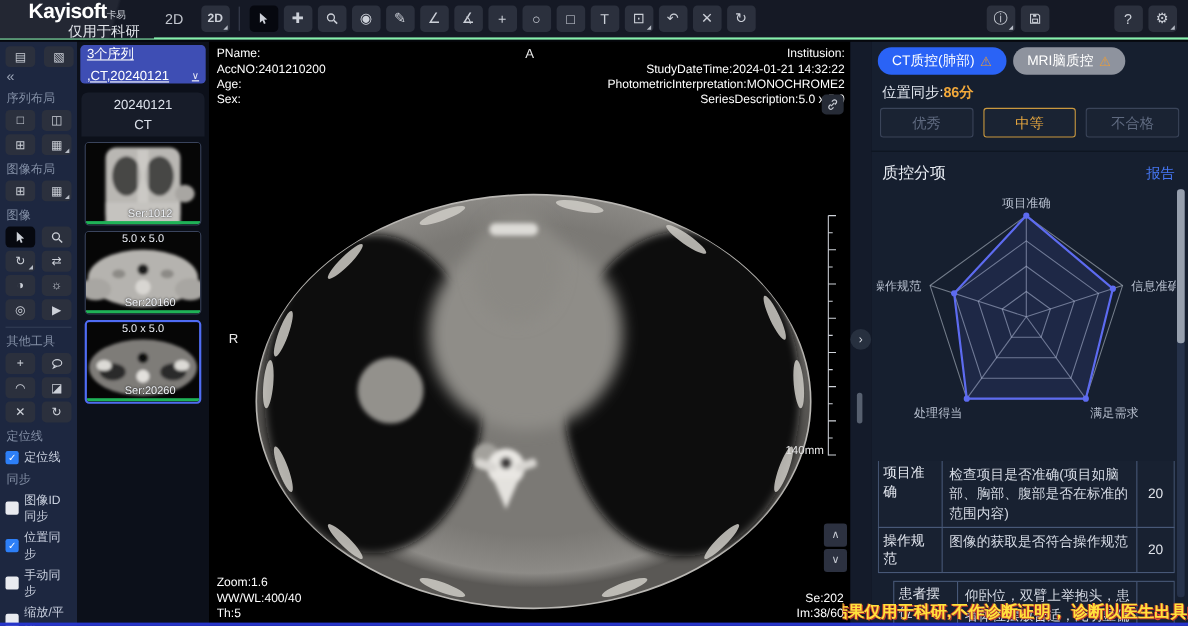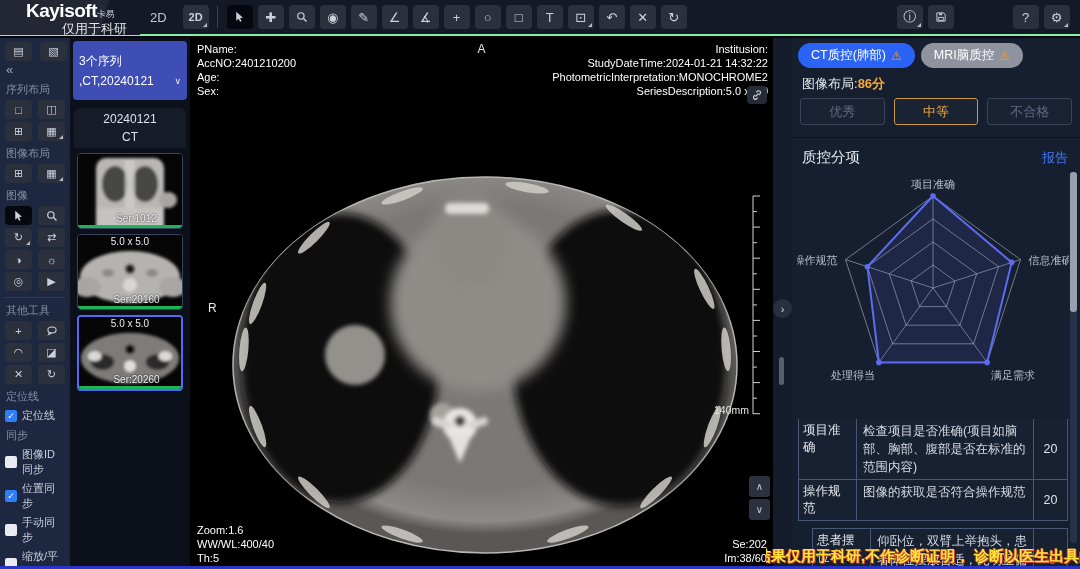--- a/index.html
+++ b/index.html
@@ -32,21 +32,21 @@
   .sb-title{color:#8490a6;font-size:11px;margin:5px 1px 3px;}
   .sb-grid{display:grid;grid-template-columns:27px 27px;gap:3px 6px;}
   .sb-btn{width:27px;height:19px;margin:0;font-size:11px;}
   .sb-hr{border:none;border-top:1px solid #323d55;margin:6px 0 0;}
   .tg-item{display:flex;align-items:center;gap:5px;margin:4px 0;color:#c9d0de;font-size:11px;cursor:pointer;}
   .cb{width:12px;height:12px;border-radius:2px;background:#e9ebf0;flex:0 0 auto;
       font-size:9px;line-height:12px;text-align:center;color:#fff;}
   .cb.checked{background:#2d7ff7;}
   
   .series-panel{position:absolute;top:38px;left:70px;width:120px;bottom:0;background:#0c101a;}
-  .sp-head{margin:3px;background:#3e4eb4;border-radius:4px;padding:12px 6px;color:#fff;cursor:pointer;}
+  .sp-head{margin:3px;background:#3e4eb4;border-radius:4px;padding:0 6px;color:#fff;cursor:pointer;text-decoration:underline;}
   .sp-count{font-size:12px;margin-bottom:4px;}
   .sp-select{display:flex;justify-content:space-between;align-items:center;font-size:12px;}
   .sp-caret{font-size:9px;color:#e8eaf5;}
   .sp-group-head{margin:8px 4px 0;text-align:center;color:#dde2ec;font-size:12px;line-height:1.5;
                  background:#171c29;border-radius:6px 6px 0 0;padding:2px 0;}
   .thumb{position:relative;width:106px;height:76px;margin:5px auto;border:1px solid #3a445c;border-radius:4px;
          overflow:hidden;background:#000;cursor:pointer;}
   .thumb.selected{border:2px solid #4f6cf3;}
   .thumb svg{position:absolute;inset:0;}
   .thumb-top{position:absolute;top:1px;width:100%;text-align:center;font-size:10px;color:#e8ebf2;}
@@ -448,21 +448,21 @@
       <div class="pill active">
         <span>CT质控(肺部)</span>
         <span class="warn">⚠</span>
       </div>
       <div class="pill">
         <span>MRI脑质控</span>
         <span class="warn">⚠</span>
       </div>
     </div>
     <div class="qc-score">
-      <span>图像布局:</span><span class="score-val">86分</span>
+      <span>位置同步:</span><span class="score-val">86分</span>
     </div>
     <div class="qc-grades">
       <div class="grade">优秀</div>
       <div class="grade selected">中等</div>
       <div class="grade">不合格</div>
     </div>
     <div class="qc-hr"></div>
     <div class="qc-subhead">
       <span class="qc-subtitle">质控分项</span>
       <span class="report-link">报告</span>

